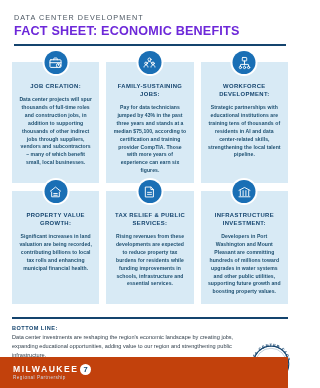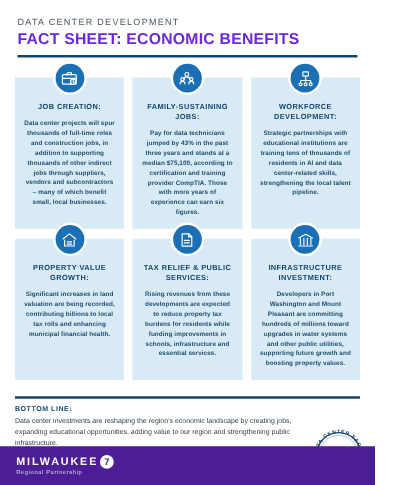--- a/index.html
+++ b/index.html
@@ -68,22 +68,22 @@
   }
 
   
   .seal{
     position:absolute;right:5px;top:18px;width:48px;height:48px;
   }
   .seal svg{display:block;}
 
   
   .footer{
-    position:absolute;left:0;bottom:0;width:320px;height:31px;
-    background:#4c1d95;display:flex;align-items:center;
+    position:absolute;left:0;bottom:0;width:288px;height:31px;
+    background:#c2410c;display:flex;align-items:center;
   }
   .logo{margin-left:13px;display:flex;align-items:flex-start;}
   .logo-main{
     font-size:8.6px;font-weight:bold;color:#ffffff;letter-spacing:1.5px;
     line-height:1;text-transform:uppercase;
   }
   .logo-sub{
     font-size:4.6px;color:#cfdbe6;letter-spacing:.5px;line-height:1;
     margin-top:2px;
   }

